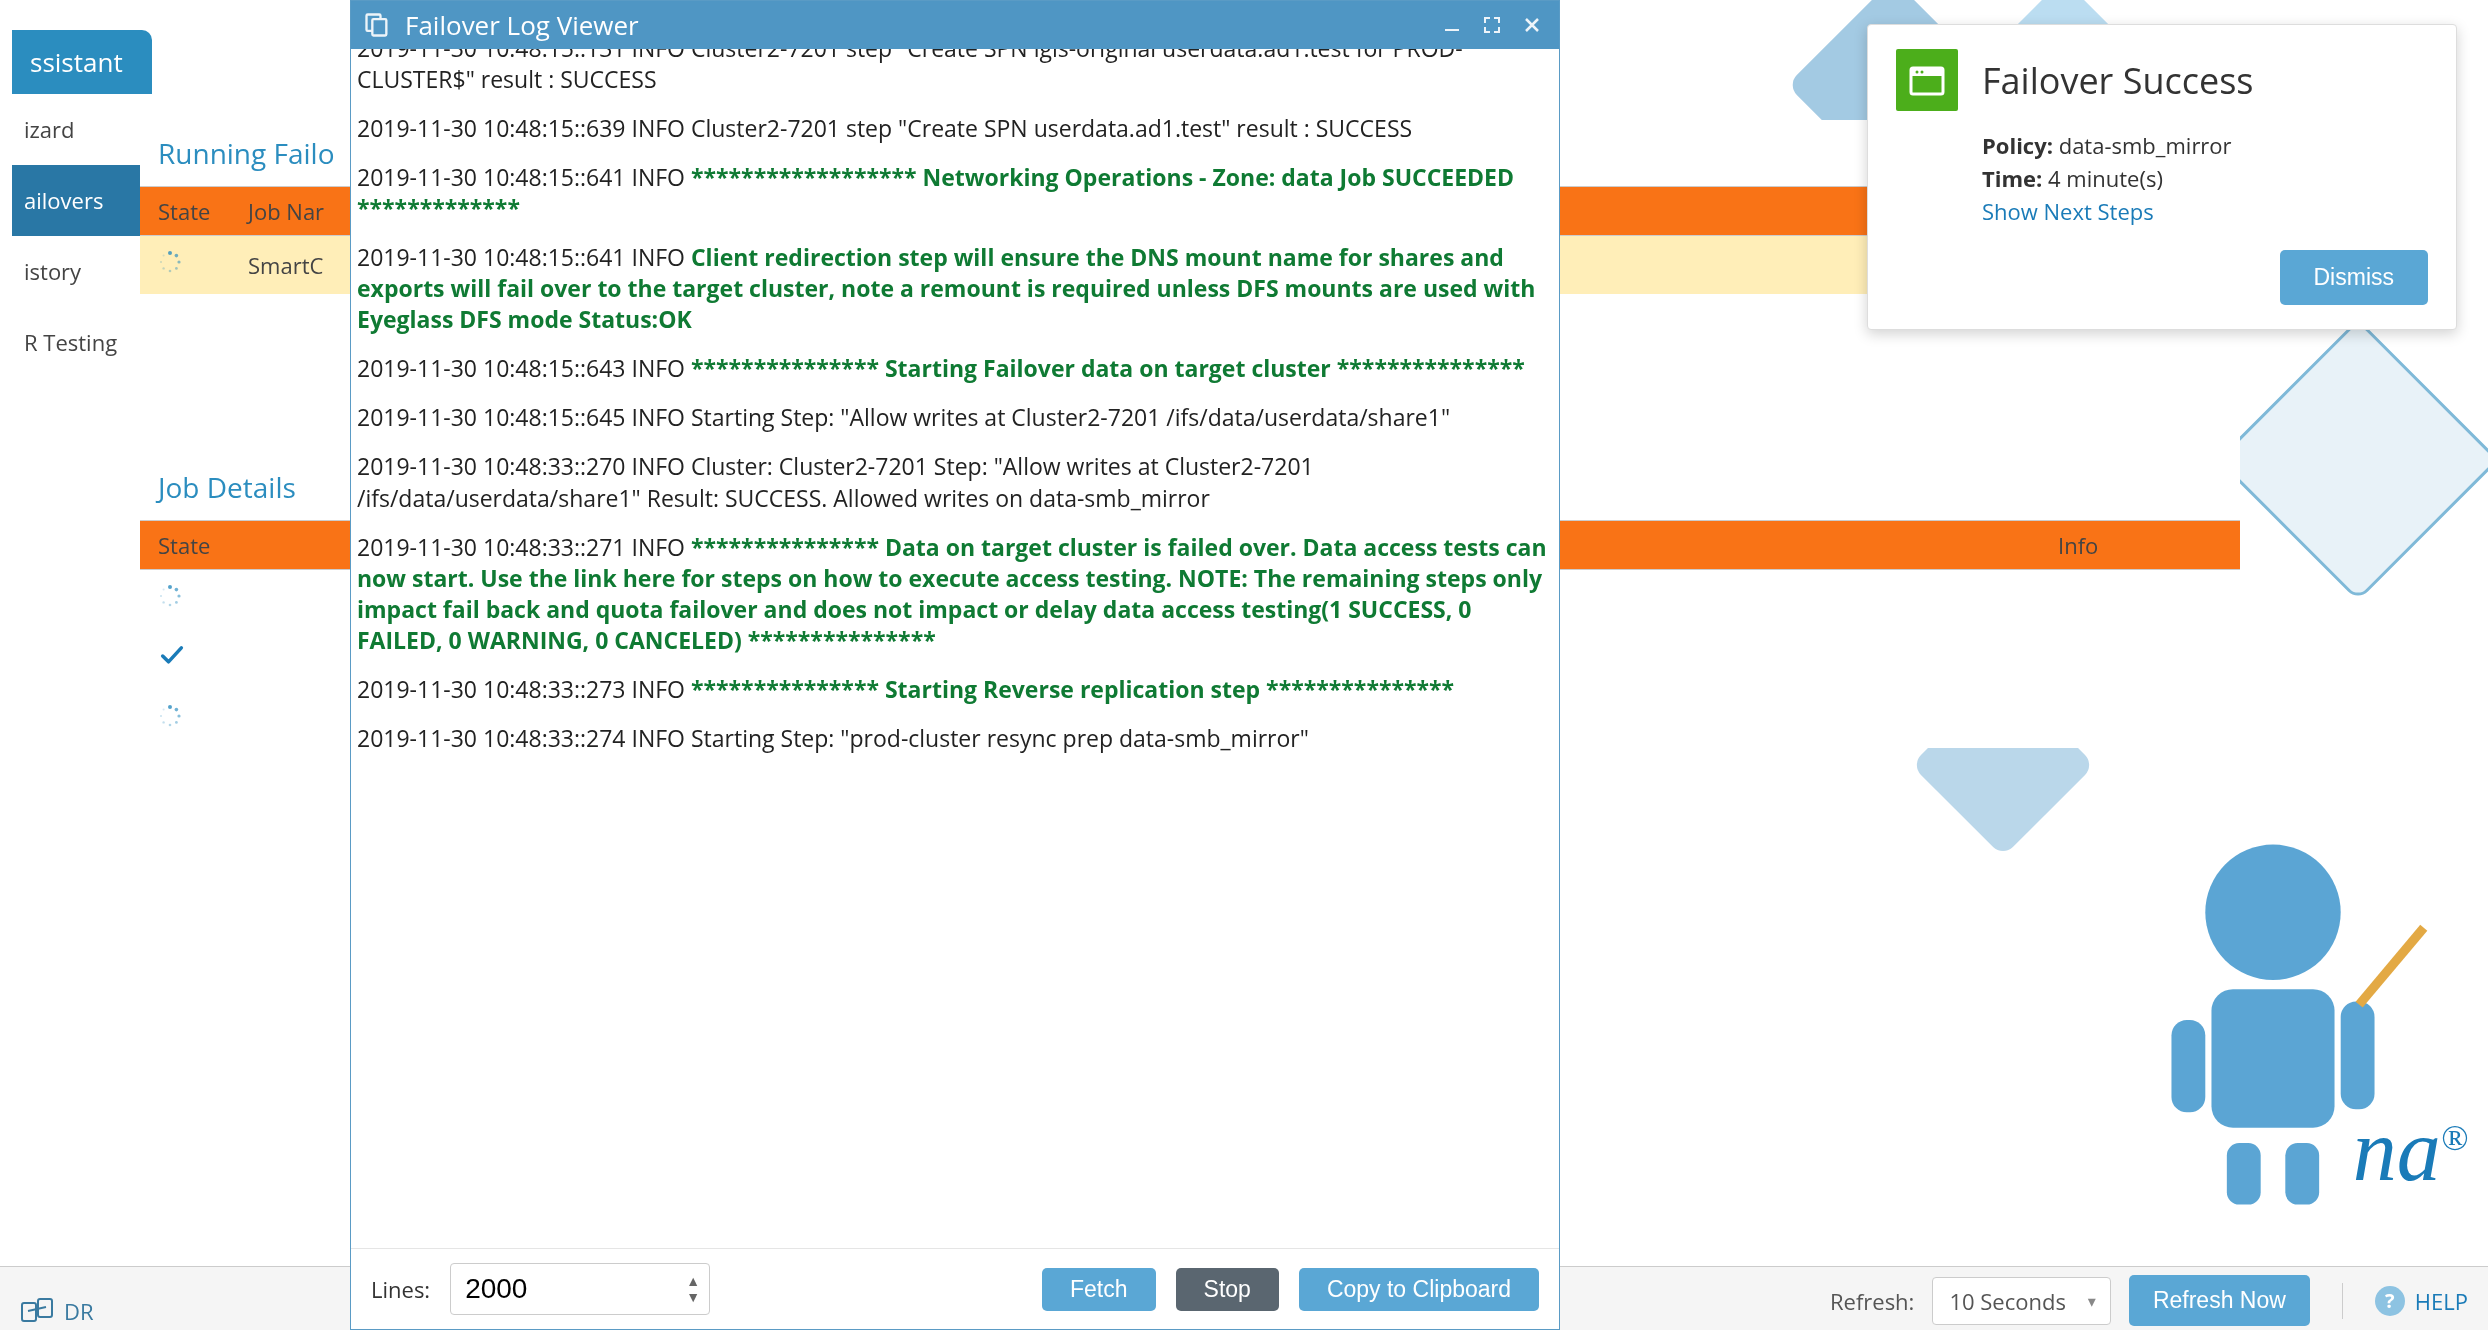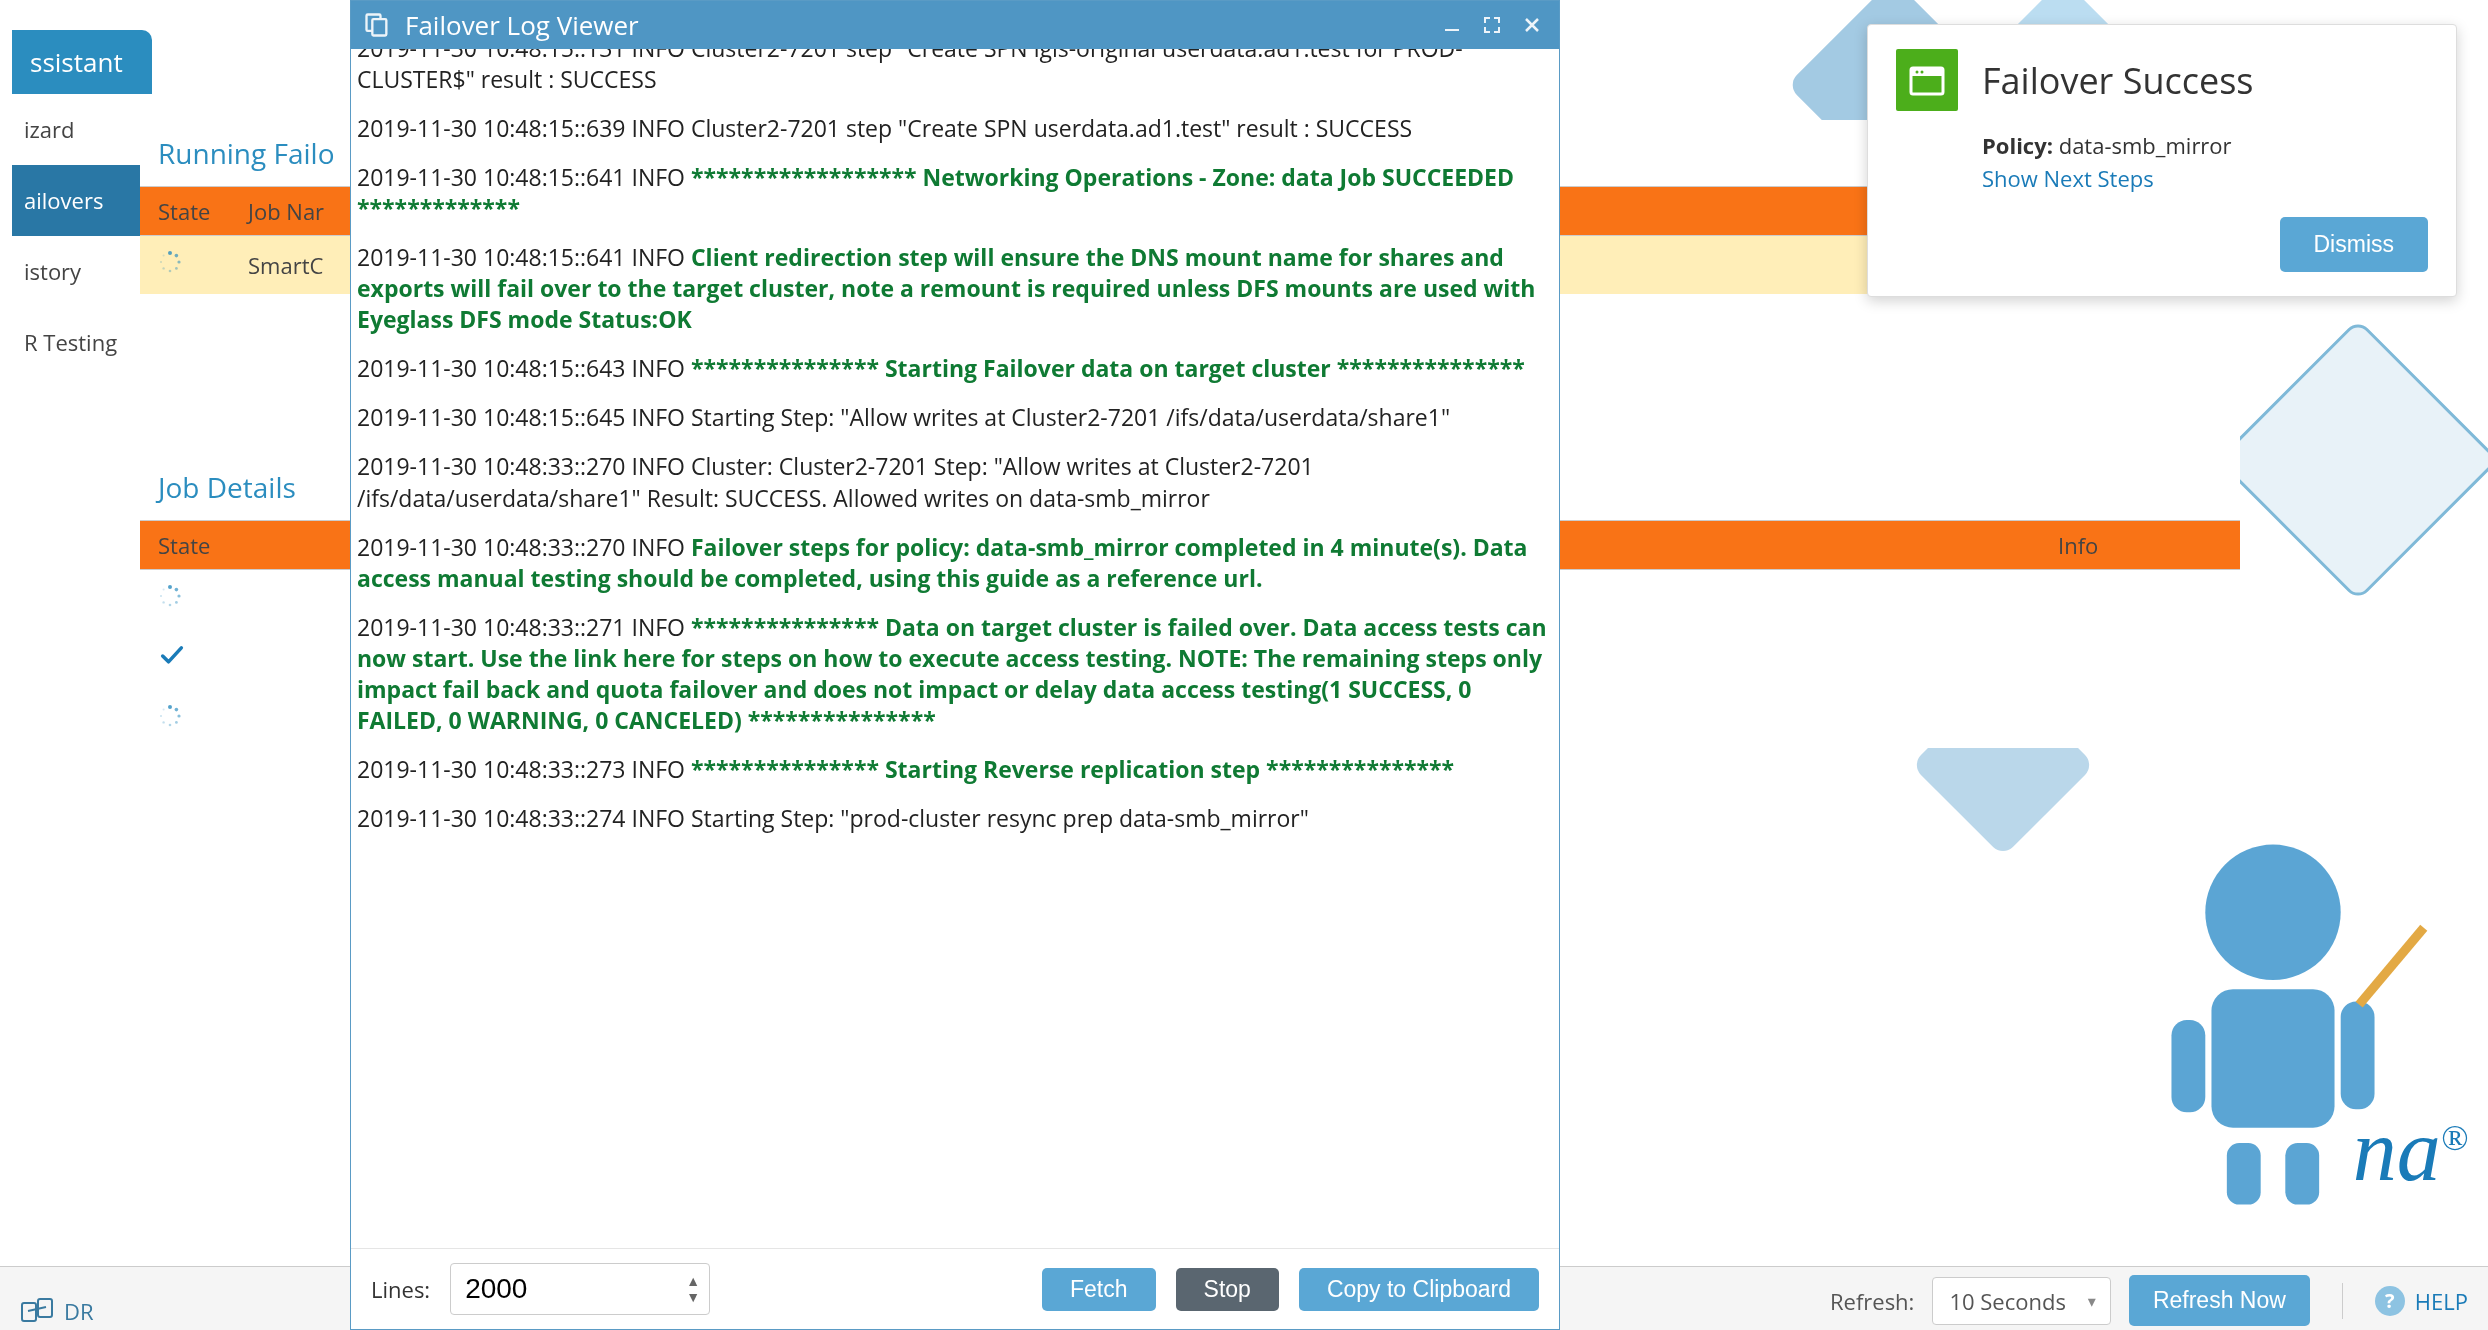--- a/index.html
+++ b/index.html
@@ -487,21 +487,20 @@
   </div>
 
   <div class="log-body">
     <p style="margin-top:-18px">2019-11-30 10:48:15::131 INFO Cluster2-7201 step "Create SPN igls-original userdata.ad1.test for PROD-CLUSTER$" result : SUCCESS</p>
     <p>2019-11-30 10:48:15::639 INFO Cluster2-7201 step "Create SPN userdata.ad1.test" result : SUCCESS</p>
     <p><span>2019-11-30 10:48:15::641 INFO </span><span class="hl">****************** Networking Operations - Zone: data Job SUCCEEDED *************</span></p>
     <p><span>2019-11-30 10:48:15::641 INFO </span><span class="hl">Client redirection step will ensure the DNS mount name for shares and exports will fail over to the target cluster, note a remount is required unless DFS mounts are used with Eyeglass DFS mode Status:OK</span></p>
     <p><span>2019-11-30 10:48:15::643 INFO </span><span class="hl">*************** Starting Failover data on target cluster ***************</span></p>
     <p>2019-11-30 10:48:15::645 INFO Starting Step: "Allow writes at Cluster2-7201 /ifs/data/userdata/share1"</p>
     <p>2019-11-30 10:48:33::270 INFO Cluster: Cluster2-7201 Step: "Allow writes at Cluster2-7201 /ifs/data/userdata/share1" Result: SUCCESS. Allowed writes on data-smb_mirror</p>
-    <p><span>2019-11-30 10:48:33::270 INFO </span><span class="hl">Failover steps for policy: data-smb_mirror completed in 4 minute(s). Data access manual testing should be completed, using this guide as a reference url.</span></p>
     <p><span>2019-11-30 10:48:33::271 INFO </span><span class="hl">*************** Data on target cluster is failed over. Data access tests can now start. Use the link here for steps on how to execute access testing. NOTE: The remaining steps only impact fail back and quota failover and does not impact or delay data access testing(1 SUCCESS, 0 FAILED, 0 WARNING, 0 CANCELED) ***************</span></p>
     <p><span>2019-11-30 10:48:33::273 INFO </span><span class="hl">*************** Starting Reverse replication step ***************</span></p>
     <p>2019-11-30 10:48:33::274 INFO Starting Step: "prod-cluster resync prep data-smb_mirror"</p>
   </div>
 
   <div class="log-footer">
     <span class="lines-label">Lines:</span>
     <span class="spin-wrap">
       <input class="lines-input" value="2000" style="">
       <span class="spin-arrows">
@@ -523,20 +522,21 @@
           <rect x="6" y="10" width="32" height="26" rx="2" fill="none" stroke="#fff" stroke-width="3"></rect>
           <rect x="6" y="10" width="32" height="8" fill="#fff"></rect>
           <circle cx="12" cy="14" r="1.5" fill="#4cae1b"></circle>
           <circle cx="17" cy="14" r="1.5" fill="#4cae1b"></circle>
         </svg>
     </div>
     <div class="toast-title">Failover Success</div>
   </div>
   <div class="toast-body">
     <div><b>Policy:</b><span> data-smb_mirror</span></div>
+    <div><b>Time:</b><span> 4 minute(s)</span></div>
     <a>Show Next Steps</a>
   </div>
   <div class="toast-actions">
     <button class="btn">Dismiss</button>
   </div>
 </div>
 
 <div class="statusbar">
   <div class="left-group">
     <span class="dock-icon">

